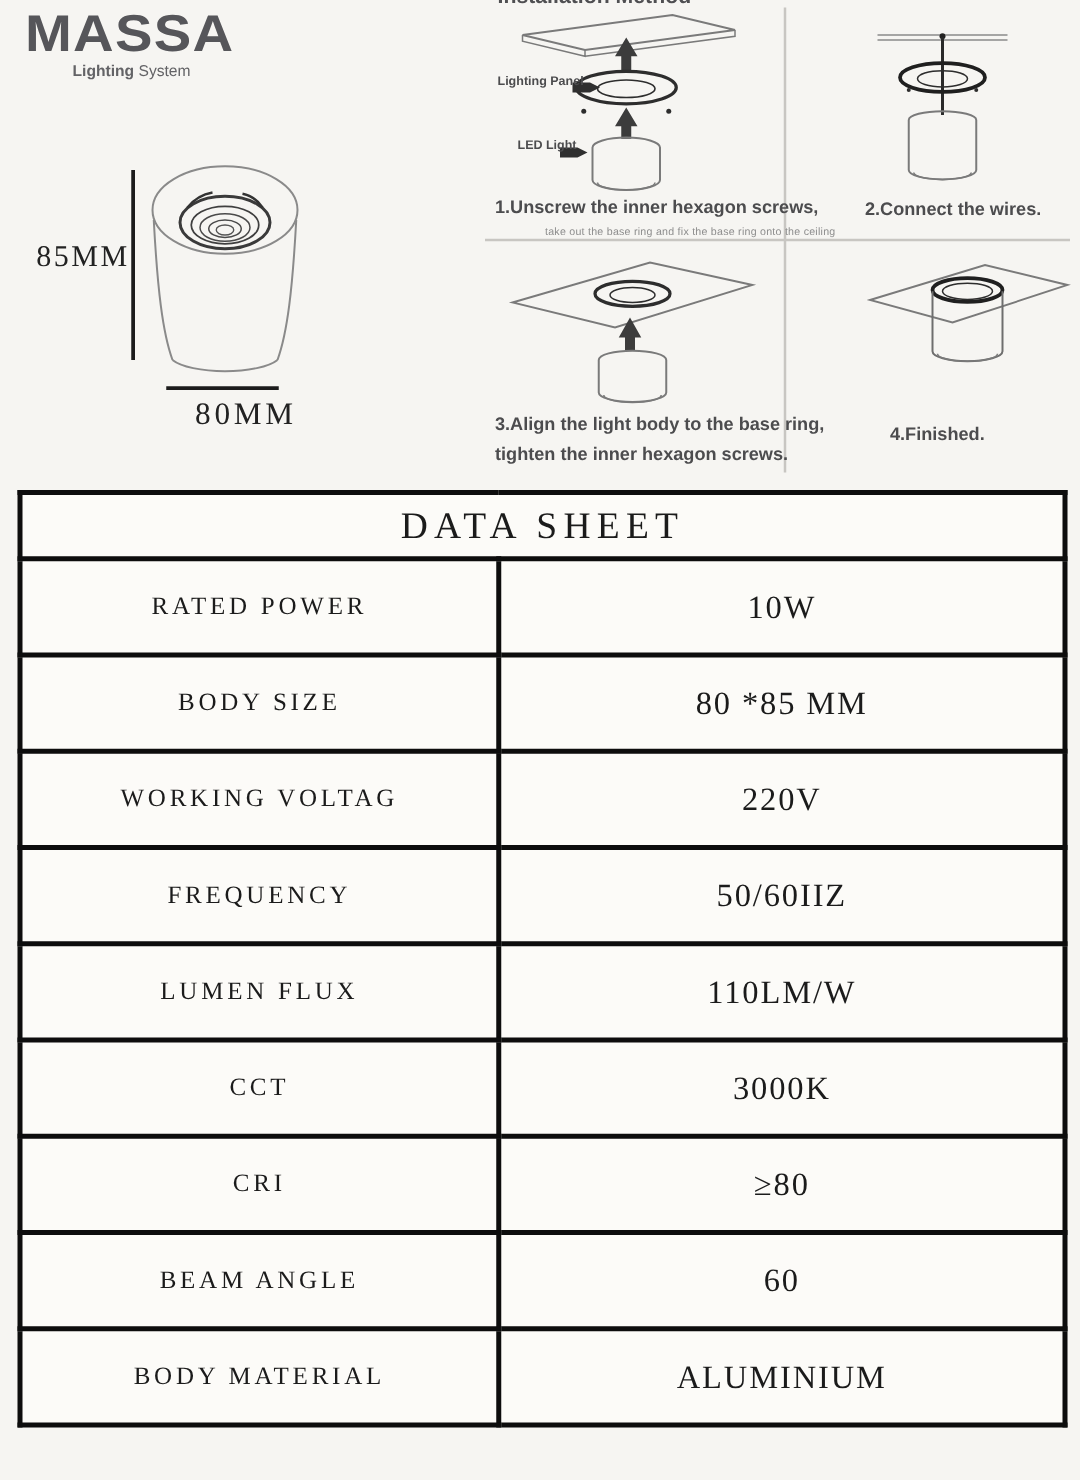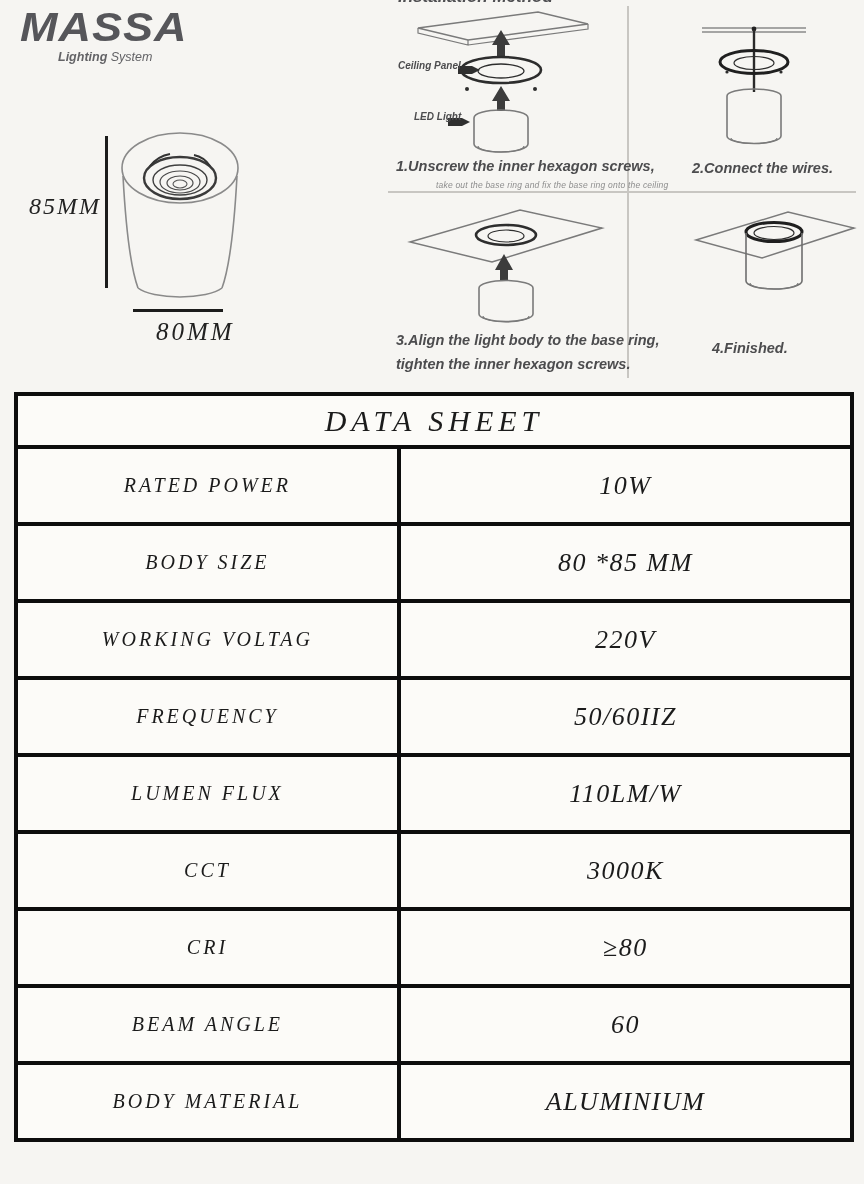--- a/index.html
+++ b/index.html
@@ -1,18 +1,18 @@
 <!DOCTYPE html>
 <html><head>
 <meta charset="utf-8">
 <style>
   html,body{margin:0;padding:0;}
   body{width:864px;height:1184px;overflow:hidden;background:#f5f4f1;
        font-family:"Liberation Sans",sans-serif;}
-  .page{position:relative;width:864px;height:1184px;overflow:hidden;background:#f6f5f2;font-style:italic;}
+  .page{position:relative;width:864px;height:1184px;overflow:hidden;background:#f6f5f2;}
 
   
   .logo{position:absolute;left:20px;top:4px;}
   .brand{font-size:45px;font-weight:800;color:#56565a;letter-spacing:1px;
          font-family:"Liberation Sans",sans-serif;line-height:1;transform:scaleY(.92);}
   .tagline{position:absolute;left:38px;top:46px;font-size:12.5px;color:#636366;white-space:nowrap;}
   .tagline .b{font-weight:800;}
 
   
   .dim-text{position:absolute;font-family:"Liberation Serif",serif;color:#222;}
@@ -81,21 +81,21 @@
     <ellipse cx="105" cy="64" rx="40" ry="13" fill="none" stroke="#2d2d2d" stroke-width="2.6"></ellipse>
     <ellipse cx="105" cy="65" rx="23" ry="7" fill="none" stroke="#2d2d2d" stroke-width="1.3"></ellipse>
     <circle cx="71" cy="83" r="2" fill="#2d2d2d"></circle>
       <circle cx="139" cy="83" r="2" fill="#2d2d2d"></circle>
     <path d="M105,80 l9,15 h-5 v10 h-8 v-10 h-5 z" fill="#3c3c3c"></path>
     <path d="M78,112 a27,8 0 0 1 54,0 l0,26 a27,8 0 0 1 -54,0 Z" fill="none" stroke="#7a7a7a" stroke-width="1.6"></path>
     <path d="M82,140 a23,6 0 0 0 46,0" fill="none" stroke="#7a7a7a" stroke-width="1.2"></path>
     <path d="M62,60 h14 l8,4 l-8,4 h-14 z" fill="#2f2f2f"></path>
     <path d="M52,112 h14 l8,4 l-8,4 h-14 z" fill="#2f2f2f"></path>
   </svg>
-  <span class="diagram-label" style="left:398px;top:60px;">Ceiling Panel</span>
+  <span class="diagram-label" style="left:398px;top:60px;">Lighting Panel</span>
   <span class="diagram-label" style="left:414px;top:111px;">LED Light</span>
   <div class="caption" style="left:396px;top:158px;">1.Unscrew the inner hexagon screws,</div>
   <div class="subcaption" style="left:396px;top:180px;padding-left:40px;">take out the base ring and fix the base ring onto the ceiling</div>
 
   <svg class="step-svg" style="left:678px;top:14px;" width="152" height="142" viewBox="0 0 152 142">
     <line x1="24" y1="14" x2="128" y2="14" stroke="#8a8a8a" stroke-width="1.3"></line>
     <line x1="24" y1="18" x2="128" y2="18" stroke="#8a8a8a" stroke-width="1.3"></line>
     <circle cx="76" cy="15" r="2.4" fill="#222"></circle>
     <line x1="76" y1="16" x2="76" y2="78" stroke="#2a2a2a" stroke-width="2.4"></line>
     <ellipse cx="76" cy="48" rx="34" ry="11.5" fill="none" stroke="#1f1f1f" stroke-width="3"></ellipse>

